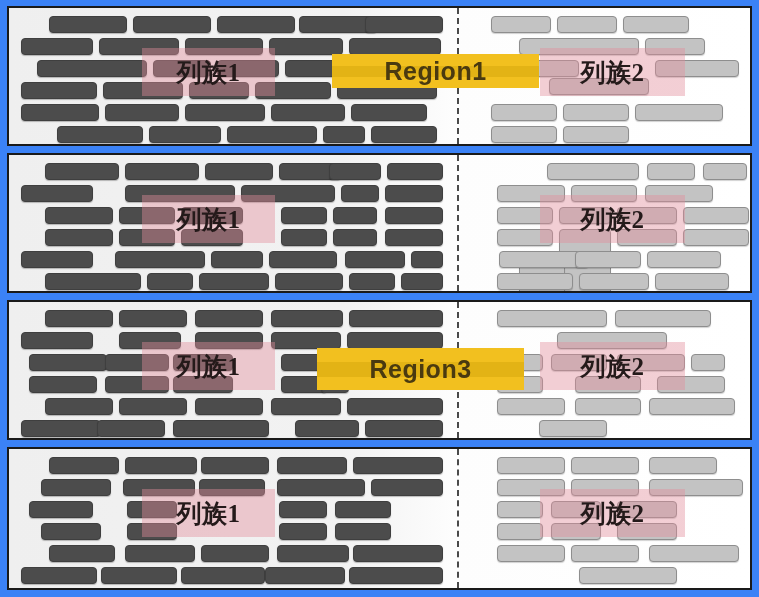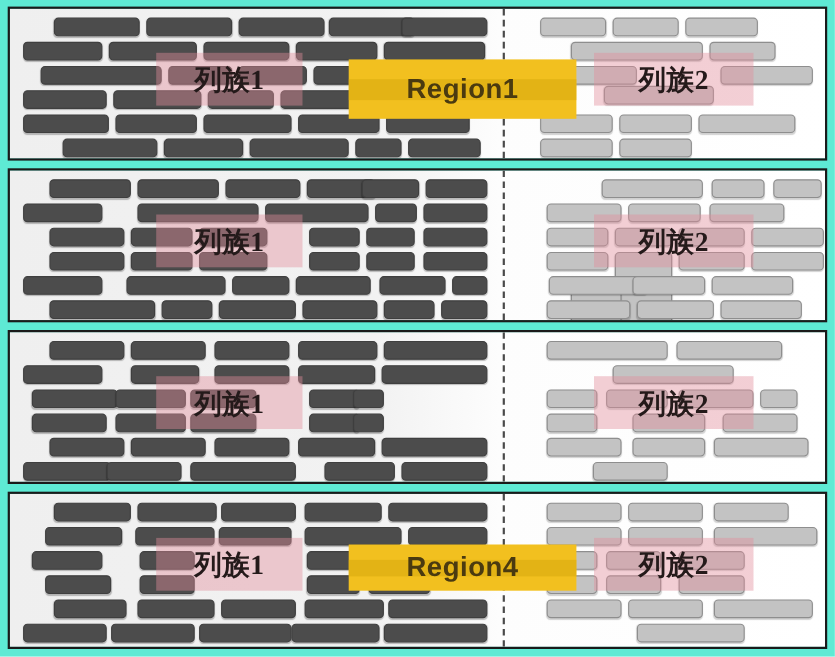--- a/index.html
+++ b/index.html
@@ -7,21 +7,21 @@
     padding: 0;
     background: #ffffff;
   }
   body {
     font-family: "Liberation Sans", sans-serif;
   }
   #stage {
     position: relative;
     width: 759px;
     height: 597px;
-    background: #5eead4;
+    background: #3b82f6;
     overflow: hidden;
   }
 
   
   .panel {
     position: absolute;
     left: 7px;
     width: 745px;
     box-sizing: border-box;
     border: 2px solid #1a1a1a;
@@ -149,21 +149,21 @@
         <div class="brick light" style="left: 482px; top: 96px; width: 66px; height: 17px;"></div>
         <div class="brick light" style="left: 554px; top: 96px; width: 66px; height: 17px;"></div>
         <div class="brick light" style="left: 626px; top: 96px; width: 88px; height: 17px;"></div>
         <div class="brick light" style="left: 482px; top: 118px; width: 66px; height: 17px;"></div>
         <div class="brick light" style="left: 554px; top: 118px; width: 66px; height: 17px;"></div>
       </div>
     <div class="divider" style="left:448px;"></div>
     <div class="tag pink" style="left:133px; top:40px; width:133px; height:48px;">
       <span>列族1</span>
     </div>
-    <div class="tag yellow" style="left:308px; top:46px; width:207px; height:54px;">
+    <div class="tag yellow" style="left:323px; top:46px; width:207px; height:34px;">
       <span>Region1</span>
     </div>
     <div class="tag pink" style="left:531px; top:40px; width:145px; height:48px;">
       <span>列族2</span>
     </div>
   </div>
 
   <div class="panel" style="top:153px; height:140px;">
     <div class="bricks">
         <div class="brick dark" style="left: 36px; top: 8px; width: 74px; height: 17px;"></div>
@@ -280,20 +280,23 @@
         <div class="brick light" style="left: 648px; top: 74px; width: 68px; height: 17px;"></div>
         <div class="brick light" style="left: 488px; top: 96px; width: 68px; height: 17px;"></div>
         <div class="brick light" style="left: 566px; top: 96px; width: 66px; height: 17px;"></div>
         <div class="brick light" style="left: 640px; top: 96px; width: 86px; height: 17px;"></div>
         <div class="brick light" style="left: 530px; top: 118px; width: 68px; height: 17px;"></div>
       </div>
     <div class="divider" style="left:448px;"></div>
     <div class="tag pink" style="left:133px; top:40px; width:133px; height:48px;">
       <span>列族1</span>
     </div>
+    <div class="tag yellow" style="left:308px; top:46px; width:207px; height:42px;">
+      <span>Region3</span>
+    </div>
     <div class="tag pink" style="left:531px; top:40px; width:145px; height:48px;">
       <span>列族2</span>
     </div>
   </div>
 
   <div class="panel" style="top:447px; height:143px;">
     <div class="bricks">
         <div class="brick dark" style="left: 40px; top: 8px; width: 70px; height: 17px;"></div>
         <div class="brick dark" style="left: 116px; top: 8px; width: 72px; height: 17px;"></div>
         <div class="brick dark" style="left: 192px; top: 8px; width: 68px; height: 17px;"></div>
@@ -338,21 +341,18 @@
         <div class="brick light" style="left: 608px; top: 74px; width: 60px; height: 17px;"></div>
         <div class="brick light" style="left: 488px; top: 96px; width: 68px; height: 17px;"></div>
         <div class="brick light" style="left: 562px; top: 96px; width: 68px; height: 17px;"></div>
         <div class="brick light" style="left: 640px; top: 96px; width: 90px; height: 17px;"></div>
         <div class="brick light" style="left: 570px; top: 118px; width: 98px; height: 17px;"></div>
       </div>
     <div class="divider" style="left:448px;"></div>
     <div class="tag pink" style="left:133px; top:40px; width:133px; height:48px;">
       <span>列族1</span>
     </div>
-    <div class="tag yellow" style="left:308px; top:46px; width:207px; height:42px;">
-      <span>Region4</span>
-    </div>
     <div class="tag pink" style="left:531px; top:40px; width:145px; height:48px;">
       <span>列族2</span>
     </div>
   </div>
 
 </div>
 
 </body></html>

